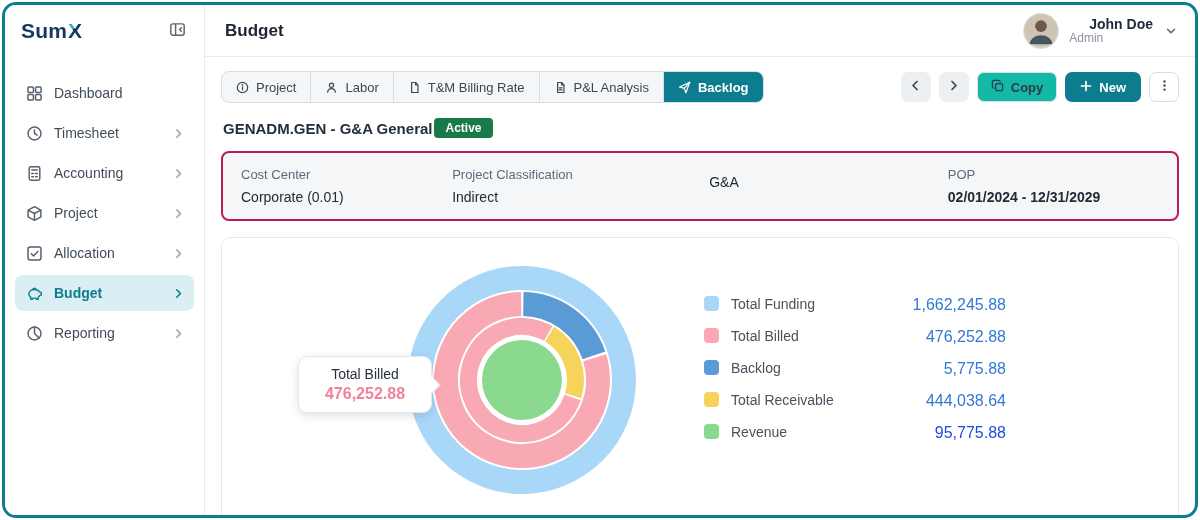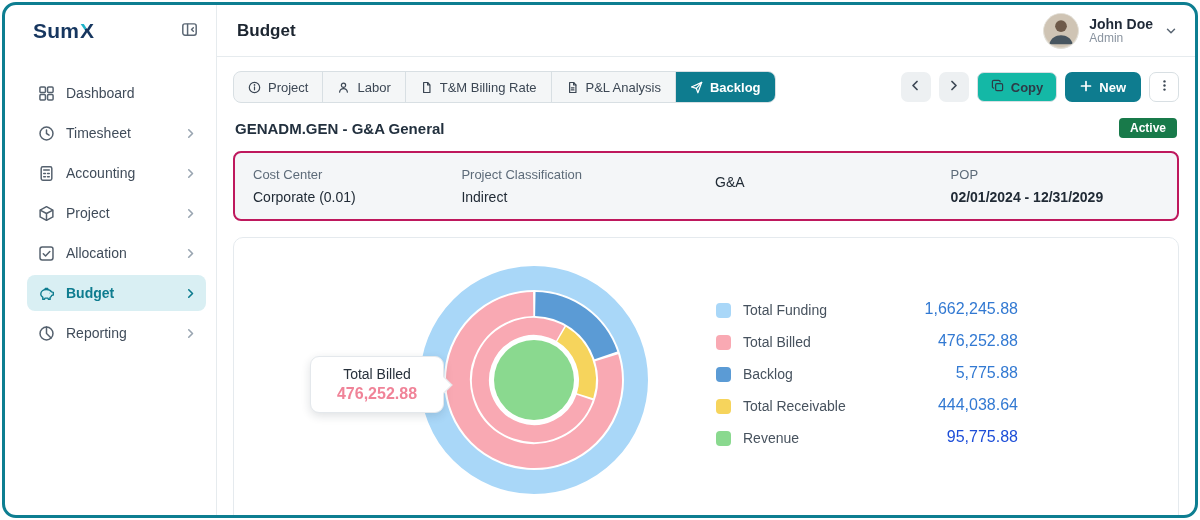--- a/index.html
+++ b/index.html
@@ -1,19 +1,19 @@
 <!DOCTYPE html>
 <html><head>
 <meta charset="utf-8">
 <style>
   html,body{width:1200px;height:520px;margin:0;padding:0;overflow:hidden;background:#ffffff;
     font-family:"Liberation Sans","DejaVu Sans",sans-serif;-webkit-font-smoothing:antialiased;}
   *{box-sizing:border-box;}
   .frame{position:absolute;top:2px;left:2px;right:2px;bottom:2px;border:3px solid #0d7e91;
-    border-radius:14px;overflow:hidden;background:#fff;display:flex;padding-left:12px;}
+    border-radius:14px;overflow:hidden;background:#fff;display:flex;}
   
   .sidebar{width:200px;flex:0 0 200px;border-right:1px solid #e6ebee;display:flex;flex-direction:column;background:#fff;}
   .logo-row{height:52px;display:flex;align-items:center;justify-content:space-between;padding:0 14px 0 16px;}
   .logo{font-size:21px;font-weight:800;color:#16365f;letter-spacing:.2px;display:flex;align-items:baseline;}
   .logo .x{margin-left:1px;background:linear-gradient(135deg,#1fb3c9 0%,#1fb3c9 42%,#16365f 42%);
     -webkit-background-clip:text;background-clip:text;color:transparent;font-weight:800;}
   .collapse-btn{width:26px;height:26px;border:none;background:transparent;color:#5b6774;display:flex;
     align-items:center;justify-content:center;border-radius:6px;cursor:pointer;padding:0;}
   .nav{padding:18px 10px;display:flex;flex-direction:column;gap:4px;}
   .nav-item{height:36px;display:flex;align-items:center;gap:11px;padding:0 10px;border-radius:8px;
@@ -24,21 +24,21 @@
   .nav-item.active .nicon,.nav-item.active .chev{color:#0e7c8f;}
   
   .main{flex:1;display:flex;flex-direction:column;min-width:0;}
   .topbar{height:52px;flex:0 0 52px;border-bottom:1px solid #e6ebee;display:flex;align-items:center;
     justify-content:space-between;padding:0 18px 0 20px;}
   .page-title{font-size:17px;font-weight:700;color:#1c2530;}
   .user{display:flex;align-items:center;gap:10px;cursor:pointer;}
   .avatar{width:36px;height:36px;border-radius:50%;background:#d9d2c6;overflow:hidden;display:flex;
     align-items:flex-end;justify-content:center;border:1px solid #e3e0d8;}
   .user-meta{line-height:1.15;text-align:left;}
-  .user-name{font-size:14px;color:#1f2937;font-weight:600;}
+  .user-name{font-size:14px;color:#1f2937;font-weight:600;margin-left:20px;}
   .user-role{font-size:12px;color:#8a94a0;}
   .user .dd{color:#5b6774;display:flex;margin-left:2px;}
   .content{flex:1;padding:14px 16px 0 16px;position:relative;}
   
   .tabs-row{display:flex;align-items:center;justify-content:space-between;}
   .tab-group{display:inline-flex;border:1px solid #d8dfe3;border-radius:8px;overflow:hidden;background:#f4f6f7;}
   .tab{display:flex;align-items:center;gap:7px;padding:0 14px;height:30px;font-size:13px;color:#3c4754;
     border-right:1px solid #d8dfe3;cursor:pointer;white-space:nowrap;background:transparent;}
   .tab:last-child{border-right:none;}
   .tab .ticon{display:flex;align-items:center;}
@@ -46,42 +46,42 @@
   .actions{display:flex;align-items:center;gap:8px;}
   .sq-btn{width:30px;height:30px;border-radius:7px;border:none;background:#edf0f2;color:#3c4754;display:flex;
     align-items:center;justify-content:center;cursor:pointer;padding:0;}
   .copy-btn{height:30px;border-radius:7px;border:1px solid #d8dfe3;background:#14b8a6;color:#2e3a46;
     display:flex;align-items:center;gap:7px;padding:0 13px;font-size:13px;font-weight:600;cursor:pointer;}
   .new-btn{height:30px;border-radius:7px;border:none;background:#0e7c8f;color:#fff;display:flex;
     align-items:center;gap:7px;padding:0 15px;font-size:13px;font-weight:600;cursor:pointer;}
   .kebab-btn{width:30px;height:30px;border-radius:7px;border:1px solid #d8dfe3;background:#fff;color:#3c4754;
     display:flex;align-items:center;justify-content:center;cursor:pointer;padding:0;}
   
-  .heading-row{display:flex;align-items:center;gap:2px;margin:15px 2px 13px 2px;justify-content:space-between;}
+  .heading-row{display:flex;align-items:center;gap:2px;margin:15px 2px 13px 2px;}
   .proj-title{font-size:15px;font-weight:700;color:#22303e;}
   .badge{background:#187a4a;color:#fff;font-size:12px;font-weight:600;padding:4px 11px;border-radius:4px;line-height:1;}
   
   .info-bar{display:grid;grid-template-columns:23% 28% 26% 23%;background:#f4f6f8;border:2px solid #be185d;
     border-radius:8px;padding:14px 18px;}
   .info-label{font-size:13px;color:#5d6b79;}
   .info-value{font-size:14px;color:#212b36;margin-top:7px;}
   .info-value.bold{font-weight:700;}
   
   .chart-card{margin-top:16px;border:1px solid #e5eaee;border-radius:10px;background:#fff;height:320px;
     display:flex;align-items:flex-start;}
   .chart-wrap{position:relative;width:240px;height:240px;margin:22px 0 0 180px;flex:0 0 auto;}
   .chart-wrap svg{display:block;}
   .tooltip{position:absolute;left:-104px;top:96px;width:134px;background:#fff;border:1px solid #e4e8ec;
     border-radius:9px;box-shadow:0 3px 10px rgba(25,40,60,.14);padding:9px 10px;text-align:center;z-index:2;}
   .tooltip-label{font-size:14px;color:#28313c;}
   .tooltip-value{font-size:16px;font-weight:600;margin-top:3px;}
   .tooltip-arrow{position:absolute;right:-7px;top:50%;margin-top:-6px;width:12px;height:12px;background:#fff;
     transform:rotate(45deg);border-top:1px solid #e4e8ec;border-right:1px solid #e4e8ec;}
   .legend{margin:58px 0 0 62px;width:302px;display:flex;flex-direction:column;gap:10px;}
-  .legend-row{display:flex;align-items:flex-end;height:22px;}
+  .legend-row{display:flex;align-items:flex-start;height:22px;}
   .swatch{width:15px;height:15px;border-radius:4px;flex:0 0 15px;}
   .legend-label{font-size:14px;color:#47525e;margin-left:12px;}
   .legend-value{margin-left:auto;font-size:16px;}
 </style>
 </head>
 <body>
 
 <div class="frame">
 
   <aside class="sidebar">

